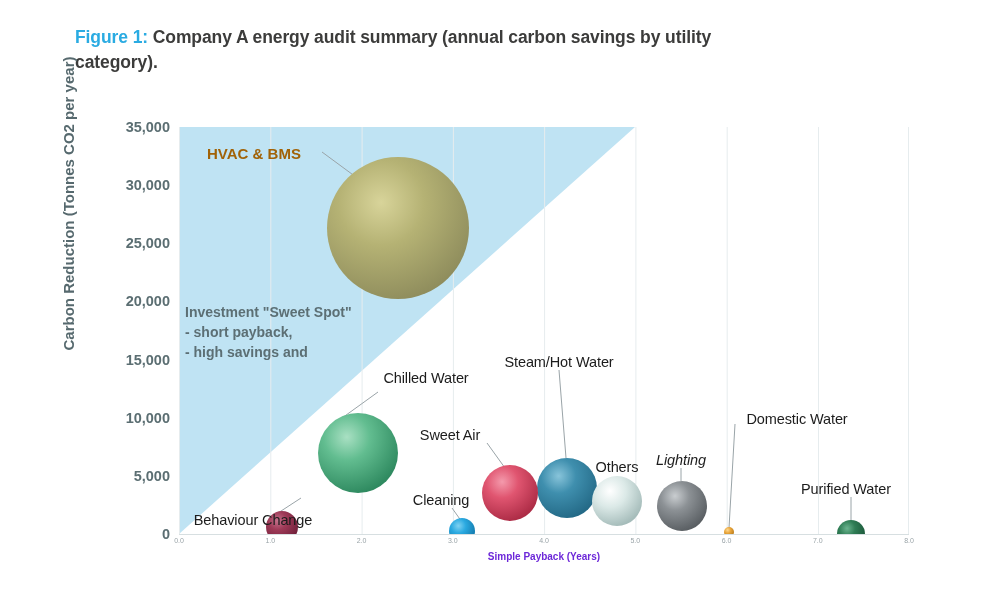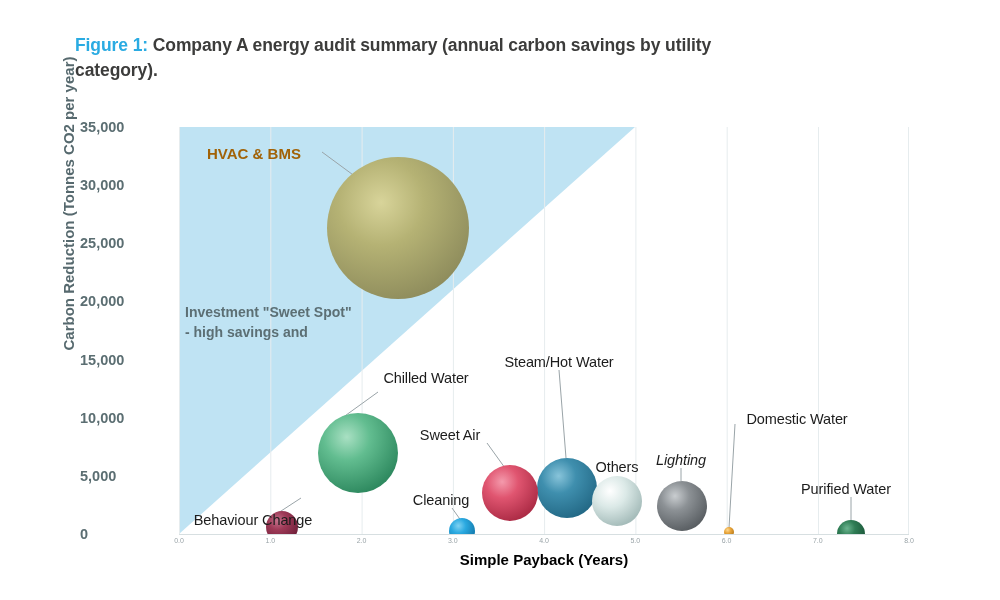--- a/index.html
+++ b/index.html
@@ -14,21 +14,20 @@
   
   #caption{
     position:absolute;
     left:75px; top:25px;
     width:700px;
     font-size:17.5px;
     font-weight:bold;
     line-height:1.45;
     color:#3c3c3b;
     letter-spacing:-0.1px;
-    margin-top:8px;
   }
   #caption .fig-num{ color:#2aabe2; }
   
   #chart{
     position:absolute;
     left:0; top:0;
     width:1000px; height:600px;
   }
   .svg-layer{position:absolute;left:0;top:0;width:1000px;height:600px;}
   
@@ -42,29 +41,29 @@
     font-size:15px;
     font-weight:bold;
     color:#56696e;
     white-space:nowrap;
   }
   #x-axis-title{
     position:absolute;
     left:179px; top:551px;
     width:730px;
     text-align:center;
-    font-size:15px;
-    font-weight:bold;
-    color:#000000;
+    font-size:10px;
+    font-weight:bold;
+    color:#6d28d9;
   }
   
   .ytick{
     position:absolute;
     right:0; width:90px;
-    text-align:left;
+    text-align:right;
     font-size:14.5px;
     font-weight:bold;
     color:#5b6e72;
     transform:translateY(-50%);
   }
   #y-ticks{position:absolute;left:78px;top:0;width:92px;height:600px;}
   .xtick{
     position:absolute;
     width:40px;
     text-align:center;
@@ -224,20 +223,21 @@
       <circle cx="462" cy="531" r="13" fill="url(#g-cleaning)"></circle>
       <circle cx="729" cy="532" r="5" fill="url(#g-domestic)"></circle>
       <circle cx="851" cy="534" r="14" fill="url(#g-purified)"></circle>
     </g>
   </svg>
 
   <div id="hvac-label">HVAC &amp; BMS</div>
 
   <div id="sweet-spot">
     <div>Investment "Sweet Spot"</div>
+    <div>- short payback,</div>
     <div>- high savings and</div>
   </div>
 
   <div id="labels-layer">
       <div class="bubble-label" style="left: 426px; top: 378px;">Chilled Water</div>
       <div class="bubble-label" style="left: 559px; top: 362px;">Steam/Hot Water</div>
       <div class="bubble-label" style="left: 450px; top: 435px;">Sweet Air</div>
       <div class="bubble-label" style="left: 617px; top: 467px;">Others</div>
       <div class="bubble-label" style="left: 681px; top: 460px; font-style: italic;">Lighting</div>
       <div class="bubble-label" style="left: 253px; top: 520px;">Behaviour Change</div>

